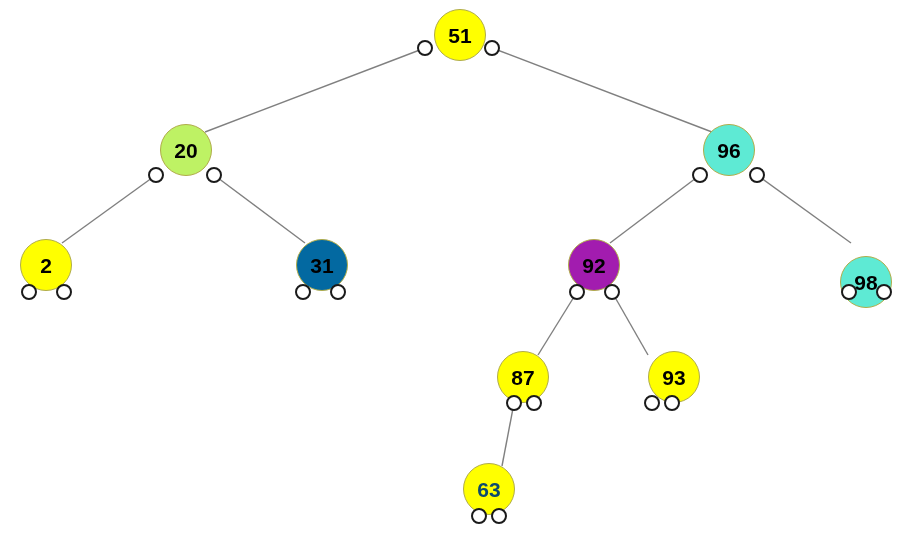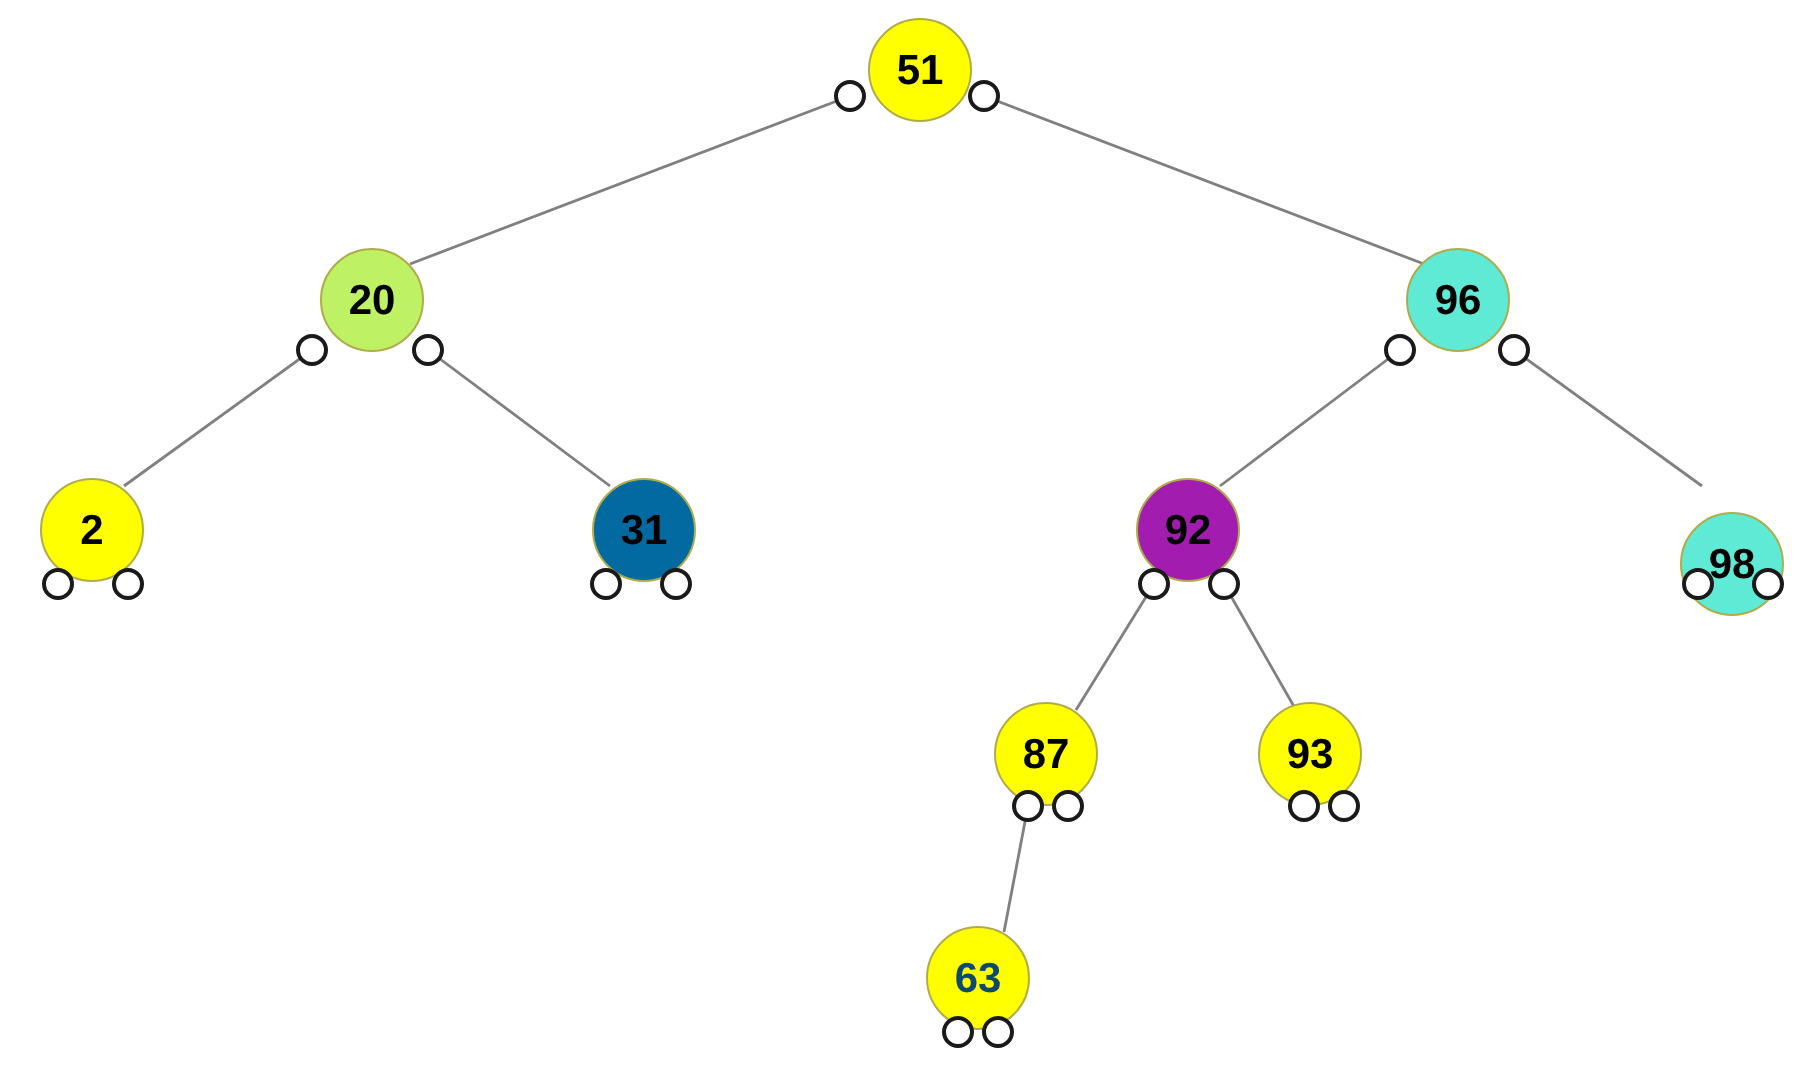--- a/index.html
+++ b/index.html
@@ -106,19 +106,19 @@
     </div>
     <div class="node" style="left: 568px; top: 239px; width: 52px; height: 52px; background: #a21caf; border-color: rgb(176, 172, 74);">
       <span class="node-label" style="font-size: 21px; color: rgb(0, 0, 0);">92</span>
     </div>
     <div class="node" style="left: 840px; top: 256px; width: 52px; height: 52px; background: #5eead4; border-color: rgb(176, 172, 74);">
       <span class="node-label" style="font-size: 21px; color: rgb(0, 0, 0);">98</span>
     </div>
     <div class="node" style="left: 497px; top: 351px; width: 52px; height: 52px; background: rgb(255, 255, 0); border-color: rgb(176, 172, 74);">
       <span class="node-label" style="font-size: 21px; color: rgb(0, 0, 0);">87</span>
     </div>
-    <div class="node" style="left: 629px; top: 351px; width: 52px; height: 52px; background: rgb(255, 255, 0); border-color: rgb(176, 172, 74);">
+    <div class="node" style="left: 648px; top: 351px; width: 52px; height: 52px; background: rgb(255, 255, 0); border-color: rgb(176, 172, 74);">
       <span class="node-label" style="font-size: 21px; color: rgb(0, 0, 0);">93</span>
     </div>
     <div class="node" style="left: 463px; top: 463px; width: 52px; height: 52px; background: rgb(255, 255, 0); border-color: rgb(176, 172, 74);">
       <span class="node-label" style="font-size: 21px; color: #0c4a6e;">63</span>
     </div>
   </div>
 
 </body></html>

